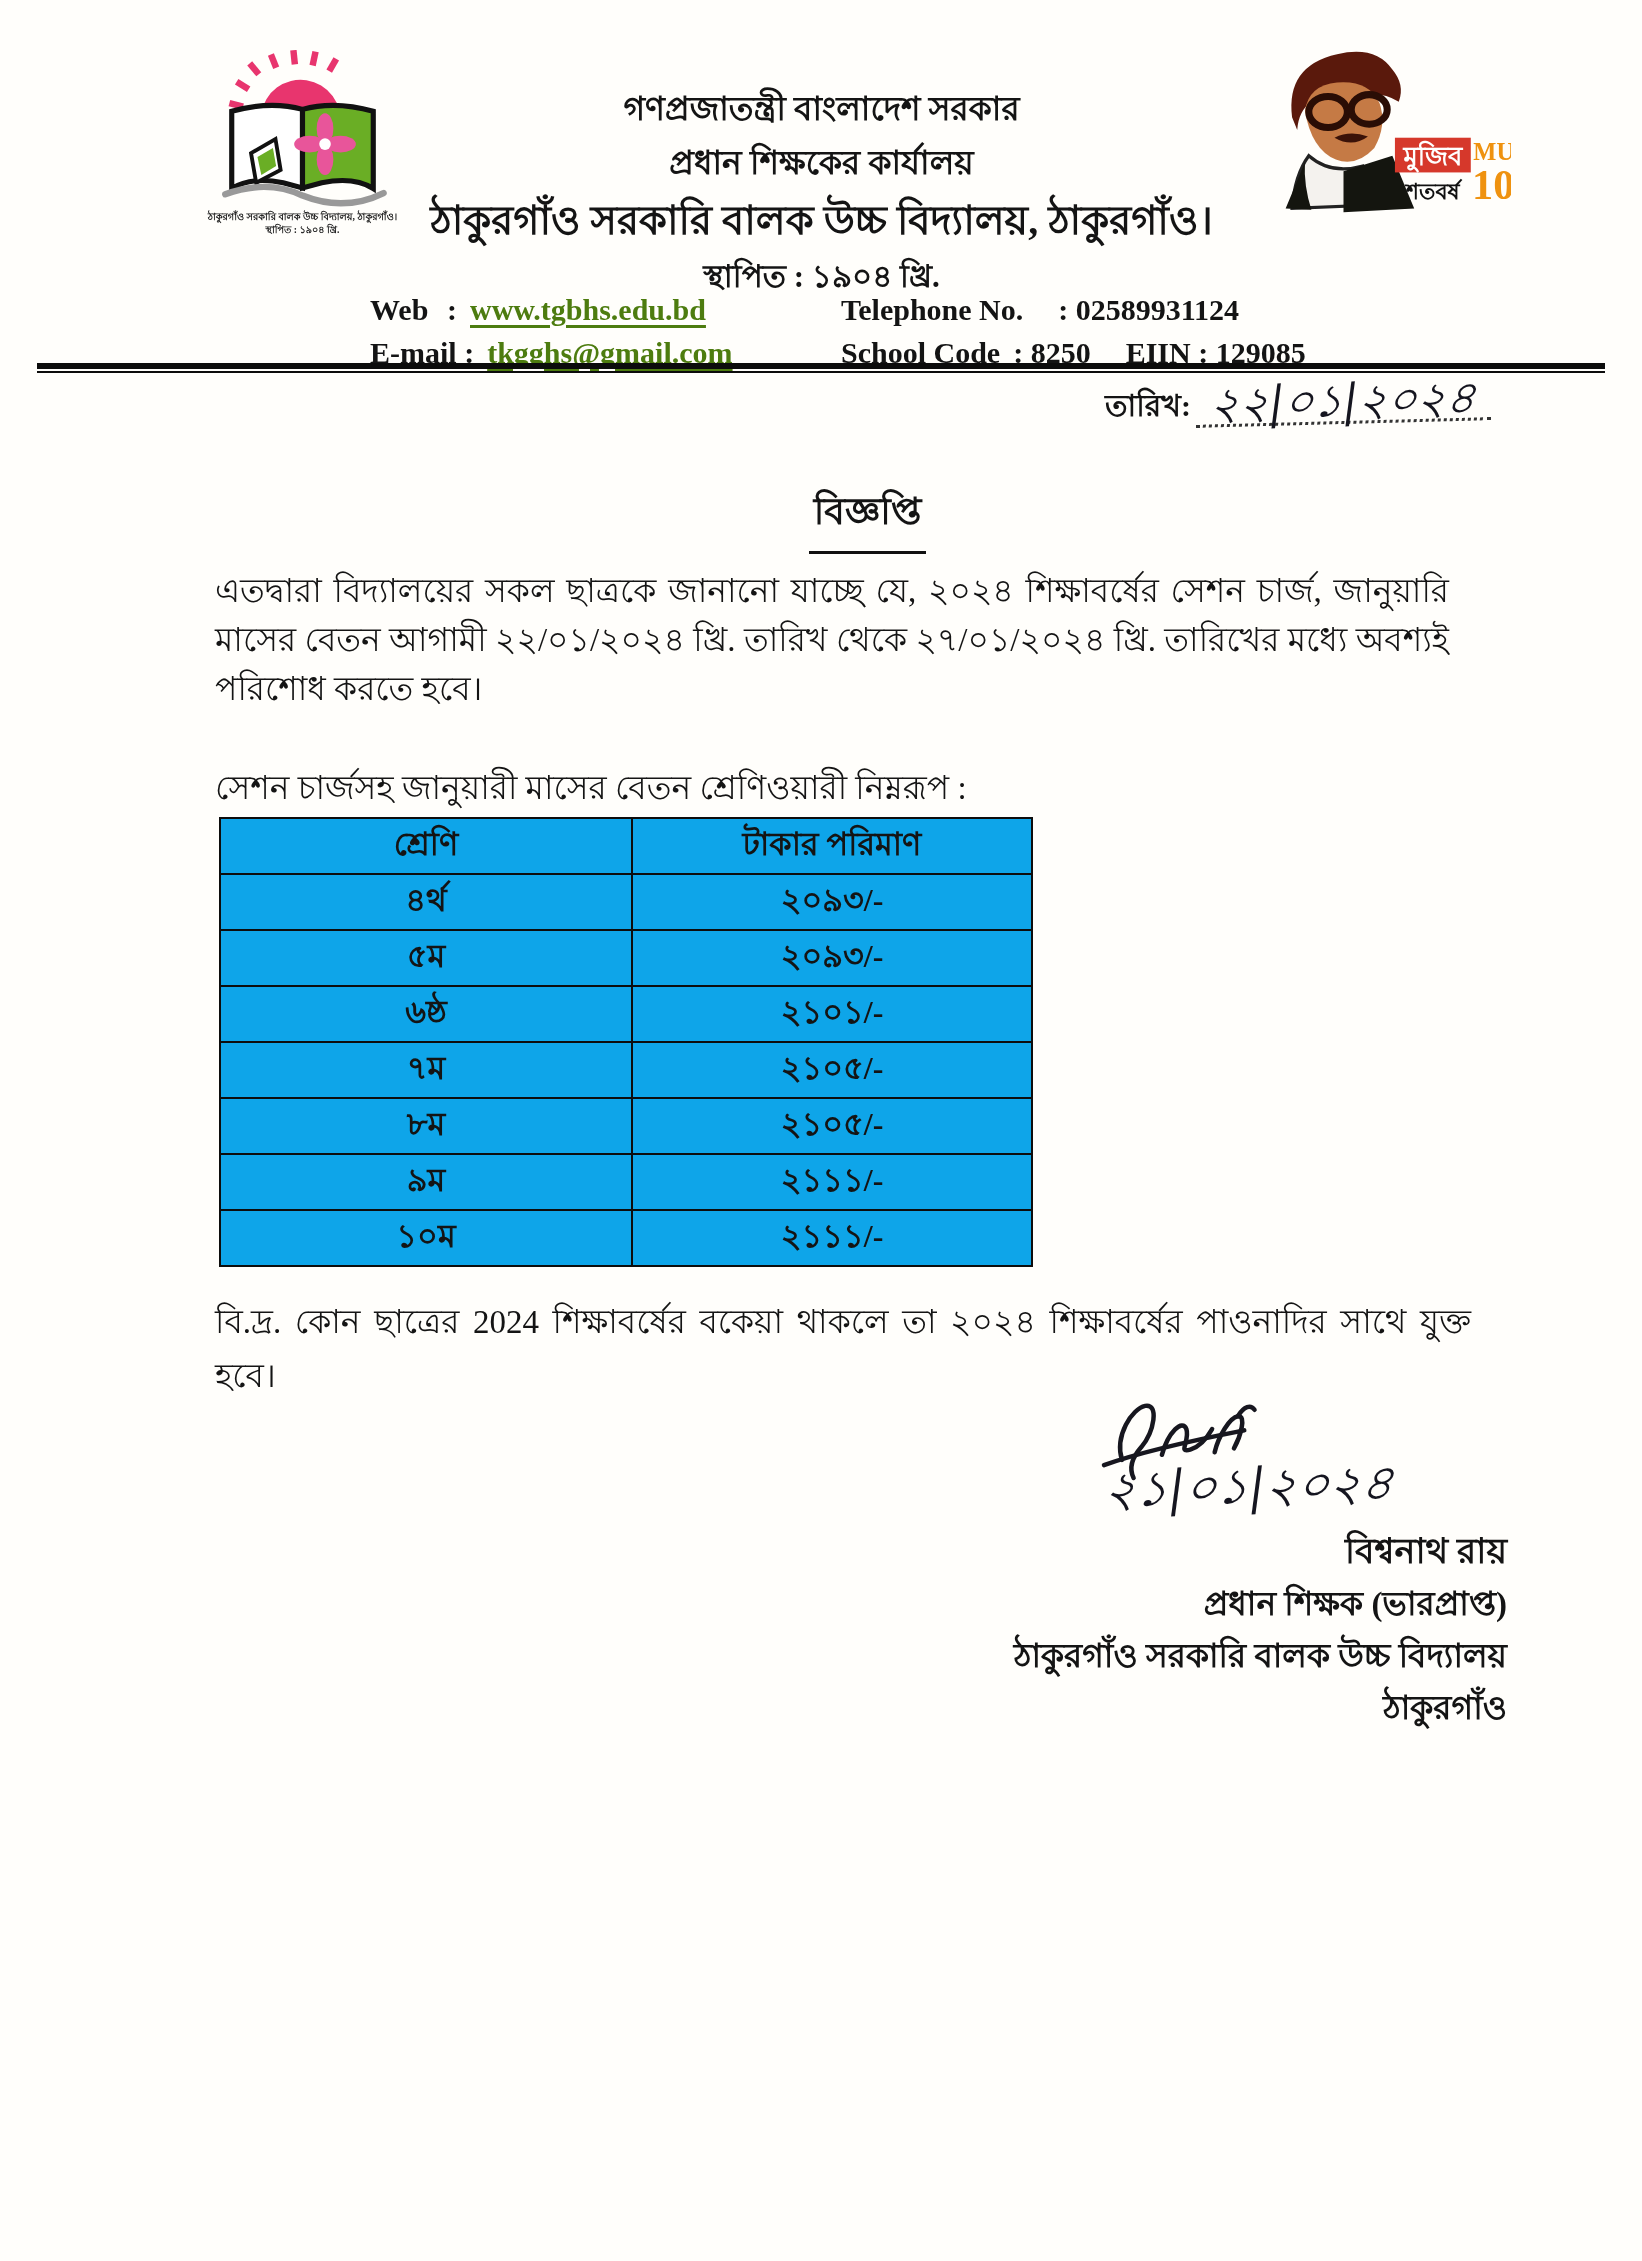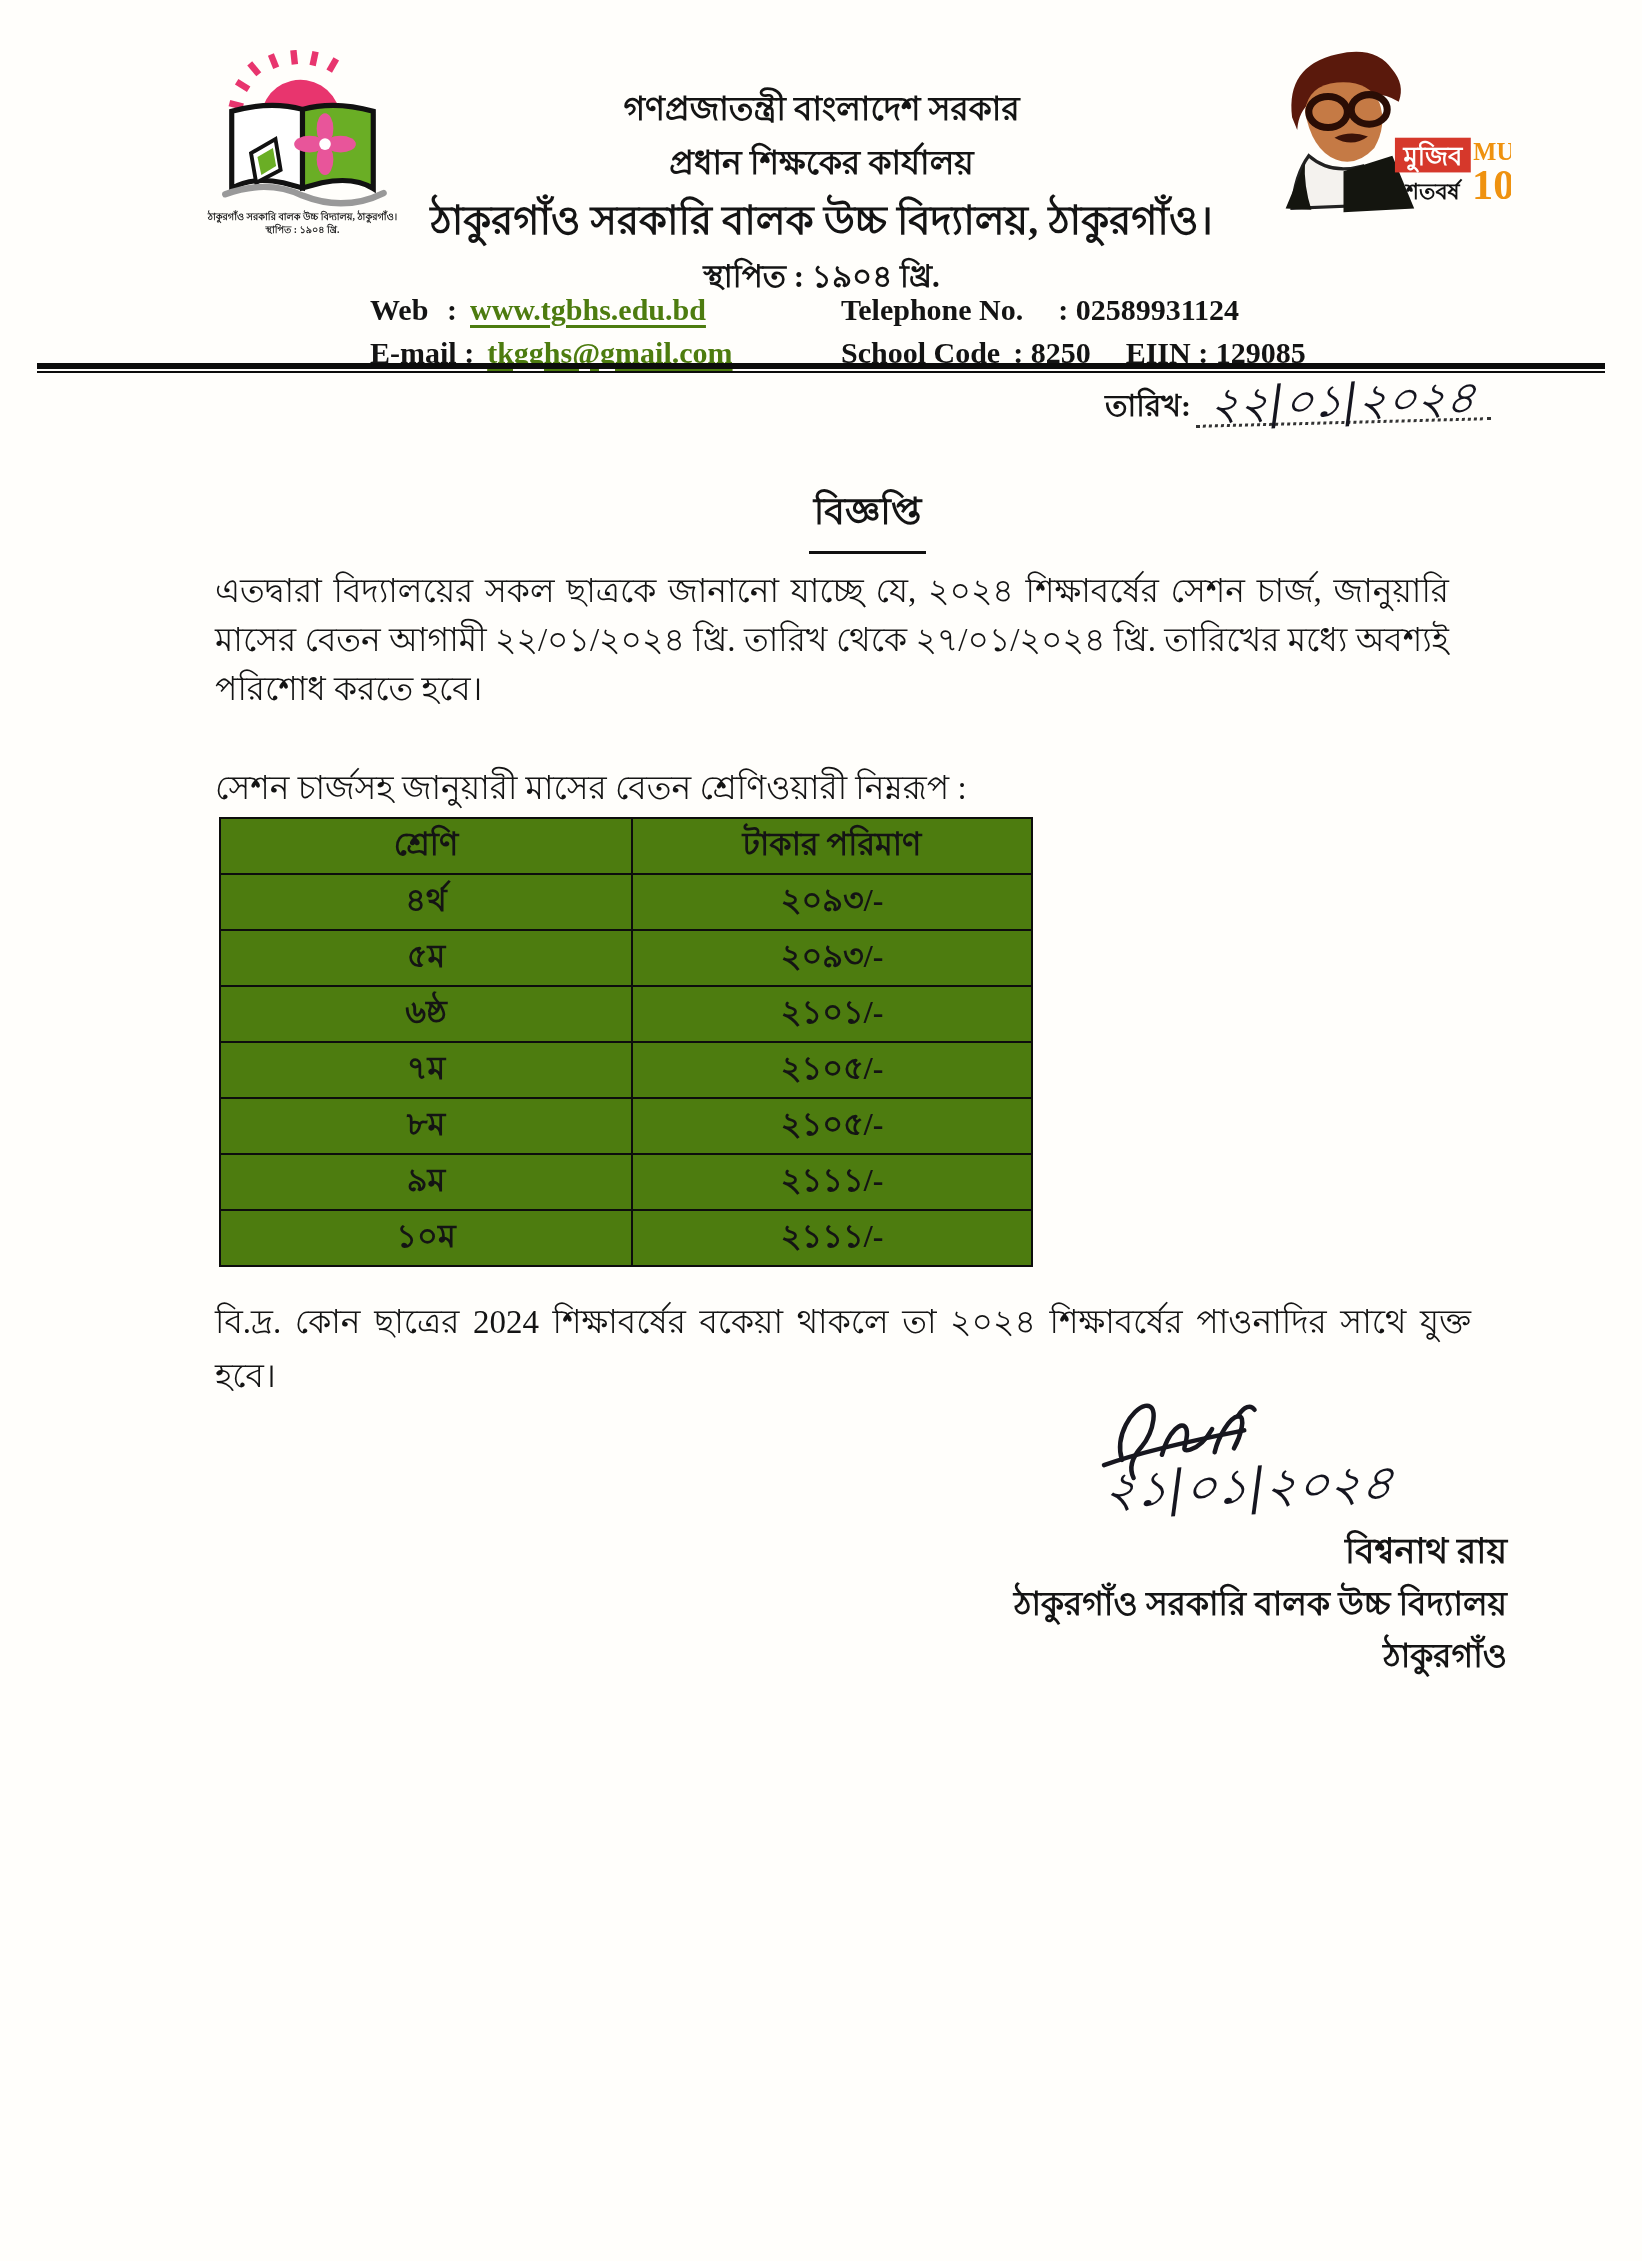--- a/index.html
+++ b/index.html
@@ -42,21 +42,21 @@
   }
   .date-hand{font-size:45px;line-height:39px;border-bottom:3.2px dotted #333;padding:0 18px 1.3px 11.6px;}
   
   .title-wrap{left:0;top:482px;width:1643px;text-align:center;padding-left:46px;}
   .title{display:inline-block;font-size:37px;font-weight:700;border-bottom:3.2px solid #111;padding:0 5.2px 6.4px 5.2px;}
   
   .para{left:215px;top:567px;width:1234px;font-size:33px;line-height:49px;text-align:justify;}
   .intro{left:215px;top:768px;width:1234px;font-size:33px;line-height:41px;}
   
   .fee-table{left:219px;top:817px;}
-  table{border-collapse:collapse;background:#4d7c0f;}
+  table{border-collapse:collapse;background:#0ea5e9;}
   th,td{border:2.6px solid #0d0d0d;text-align:center;vertical-align:middle;
         font-size:32px;font-weight:700;height:48px;padding:0;}
   th{height:49px;}
   .col-class{width:410px;}
   .col-amount{width:398px;}
   
   .note{left:215px;top:1295px;width:1256px;font-size:33px;line-height:54px;text-align:justify;}
   
   .sig-img{left:1095px;top:1398px;}
   .sig-date{left:1105px;top:1461px;font-size:49px;line-height:52px;}
@@ -243,18 +243,19 @@
         <path d="M186 84 C 192 58, 210 30, 222 28 C 236 26, 226 60, 216 78"></path>
         <path d="M222 28 C 232 12, 242 10, 248 18"></path>
       </g>
     </svg>
   </div>
   <div class="abs sig-date">
     <span class="handwriting">২১|০১|২০২৪</span>
   </div>
   <div class="abs sig-block">
     <div class="sig-name">বিশ্বনাথ রায়</div>
+    <div class="sig-role">প্রধান শিক্ষক (ভারপ্রাপ্ত)</div>
     <div class="sig-org">ঠাকুরগাঁও সরকারি বালক উচ্চ বিদ্যালয়</div>
     <div class="sig-place">ঠাকুরগাঁও</div>
   </div>
 
 </div>
 
 
 </body></html>

